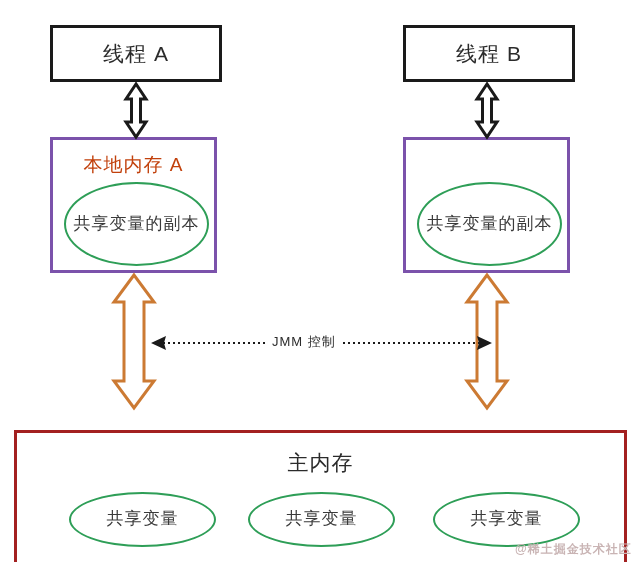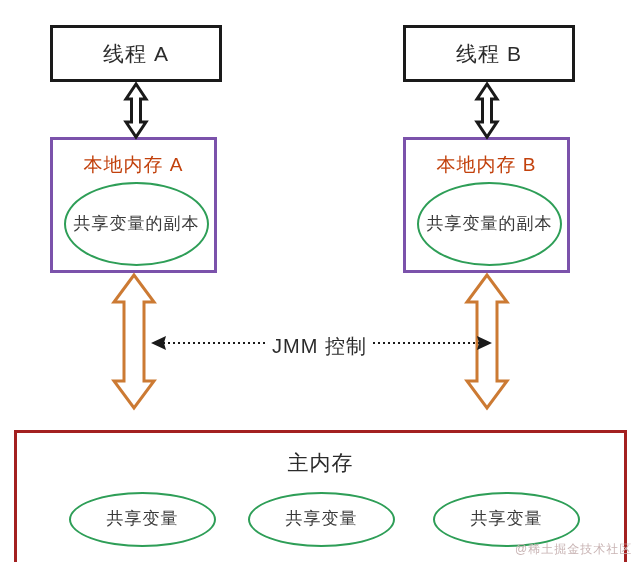--- a/index.html
+++ b/index.html
@@ -84,33 +84,34 @@
   svg.overlay {
     position: absolute;
     top: 0;
     left: 0;
     width: 643px;
     height: 562px;
     pointer-events: none;
   }
   .jmm-label {
     position: absolute;
-    font-size: 20px;
+    font-size: 13px;
     color: #2b2b2b;
     letter-spacing: 1px;
     background: #ffffff;
     padding: 0 4px;
     white-space: nowrap;
   }
   .watermark {
     position: absolute;
     font-size: 12px;
     color: #c9b4b4;
     letter-spacing: 1px;
     white-space: nowrap;
+    font-weight: bold;
   }
 </style>
 </head>
 <body>
 
 <div id="canvas">
 
   <div class="box thread-box" style="left:403px; top:25px; width:172px; height:57px;">
     <span class="thread-label">线程 B</span>
   </div>
@@ -121,21 +122,20 @@
 
   <div class="box local-box" style="left:50px; top:137px; width:167px; height:136px;">
     <div class="local-title">本地内存 A</div>
     <div class="ellipse" style="left:11px; top:42px; width:145px; height:84px;">
       <span>共享变量</span>
       <span>的副本</span>
     </div>
   </div>
 
   <div class="box local-box" style="left:403px; top:137px; width:167px; height:136px;">
-    <div class="local-title">本地内存 B</div>
     <div class="ellipse" style="left:11px; top:42px; width:145px; height:84px;">
       <span>共享变量</span>
       <span>的副本</span>
     </div>
   </div>
 
   <div class="box main-box" style="left:14px; top:430px; width:613px; height:135px;">
     <div class="main-title">主内存</div>
     <div class="ellipse small" style="left:52px; top:59px; width:147px; height:55px;">
       <span>共享变量</span>

